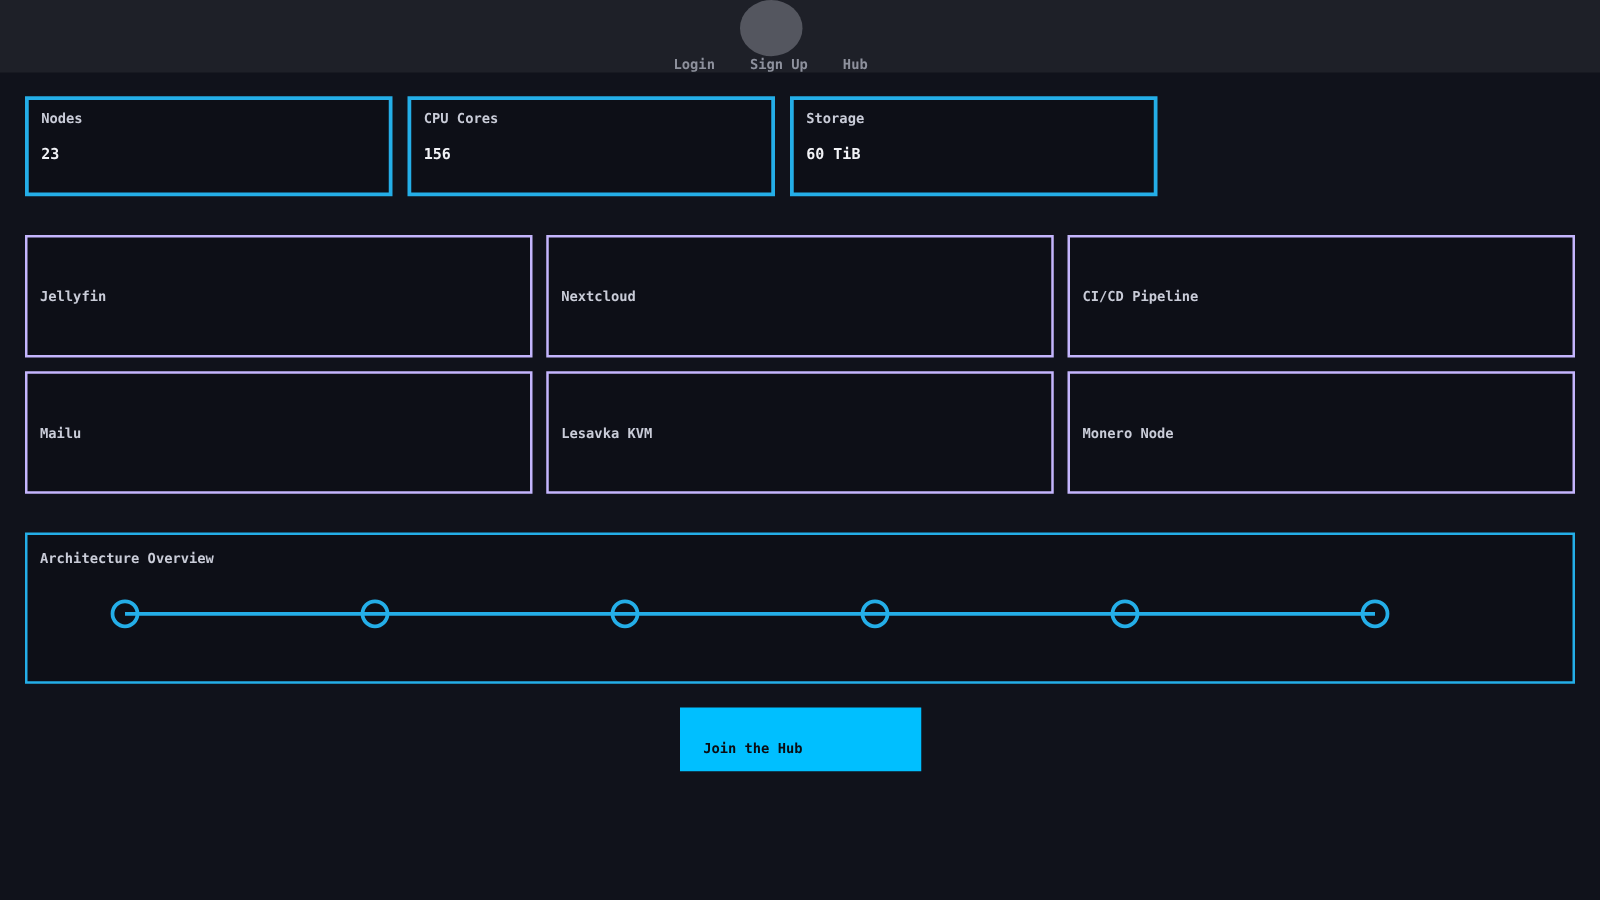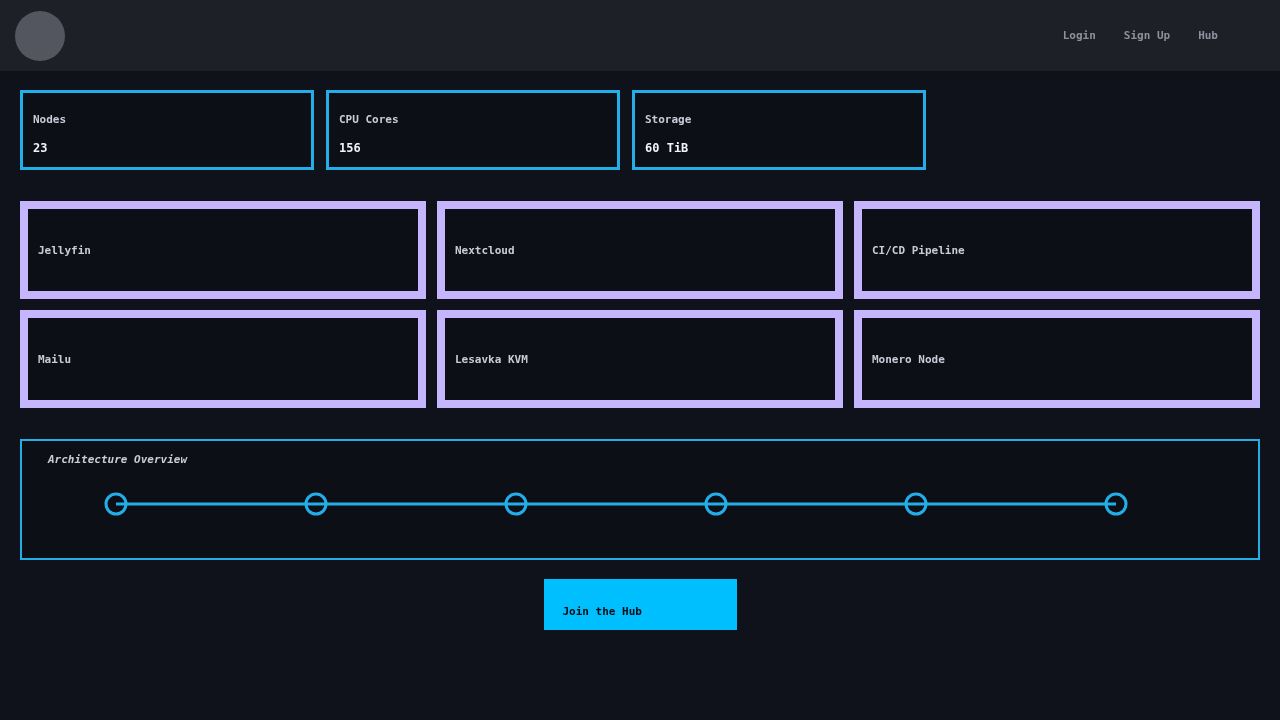--- a/index.html
+++ b/index.html
@@ -6,26 +6,27 @@
   html, body { width: 1280px; height: 720px; overflow: hidden; }
   body {
     background: #10121b;
     font-family: "DejaVu Sans Mono", "Liberation Mono", monospace;
     font-weight: bold;
     color: #c9ccd8;
   }
 
   
   .navbar {
-    height: 71px;
+    height: 58px;
     background: #1e2028;
     display: flex;
     align-items: center;
     justify-content: space-between;
     padding: 0 62px 0 15px;
+    flex-direction: column;
   }
   .avatar {
     width: 50px; height: 50px;
     border-radius: 50%;
     background: #54565f;
   }
   .nav-links { display: flex; align-items: center; gap: 28px; }
   .nav-link {
     font-size: 11px;
     color: #8e919d;
@@ -36,51 +37,50 @@
   
   .stats-row {
     display: flex;
     gap: 12px;
     margin: 19px 20px 0 20px;
   }
   .stat-card {
     width: 294px; height: 80px;
     background: #0d0f17;
     border: 3px solid #24aee8;
-    padding: 20px 10px;
+    padding: 8px 10px;
   }
   .stat-label { font-size: 11px; color: #c9ccd8; }
   .stat-value { font-size: 12px; color: #f2f3f7; margin-top: 15px; }
 
   
   .services-grid {
     display: grid;
     grid-template-columns: repeat(3, 1fr);
     gap: 11px;
     margin: 31px 20px 0 20px;
   }
   .service-card {
     height: 98px;
     background: #0d0f17;
-    border: 8px solid #c4b5fd;
+    border: 2px solid #c4b5fd;
     display: flex;
     align-items: center;
     padding: 0 10px;
     cursor: pointer;
   }
   .service-title { font-size: 11px; color: #c9ccd8; }
 
   
   .architecture-section {
     margin: 31px 20px 0 20px;
     width: 1240px; height: 121px;
     background: #0d0f17;
     border: 2px solid #24aee8;
-    padding: 12px 10px 0 26px;
-    font-style: italic;
+    padding: 12px 10px 0 10px;
   }
   .architecture-title { font-size: 11px; color: #c9ccd8; }
   .architecture-diagram { display: block; margin-top: 0; }
 
   
   .cta-button {
     display: block;
     margin: 19px auto 0 auto;
     width: 193px; height: 51px;
     background: #00bfff;

